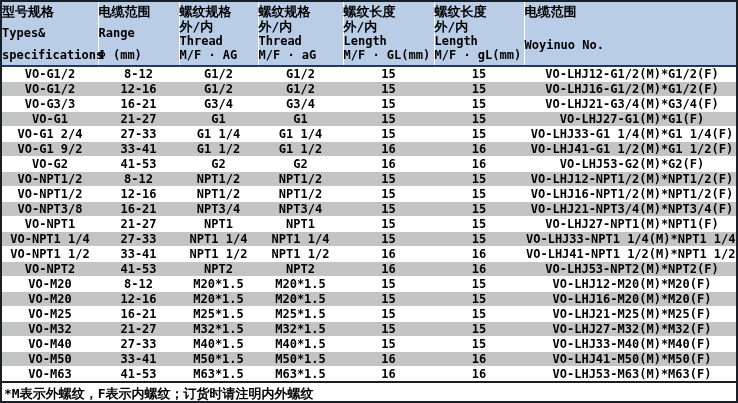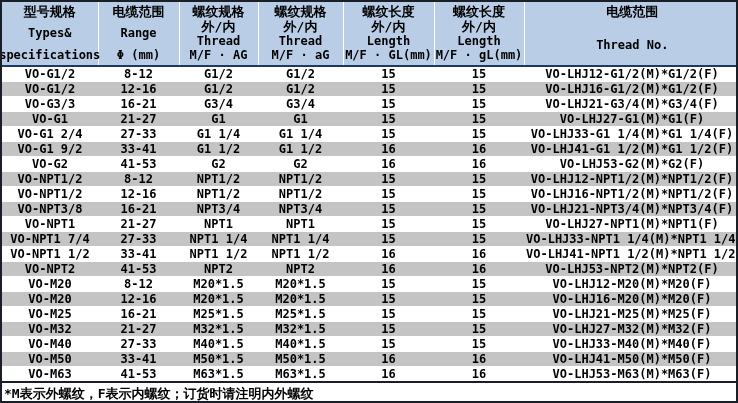--- a/index.html
+++ b/index.html
@@ -30,21 +30,21 @@
     border-bottom:2px solid var(--header-rule);
     height:64px;
     padding:0;
     vertical-align:top;
     font-weight:bold;
   }
   thead th:last-child{border-right:none;}
   .hcell{
     display:flex;flex-direction:column;
     justify-content:space-between;
-    align-items:center;
+    align-items:flex-start;
     height:100%;
     padding:3px 0 3px;
   }
   .hcell .zh{font-size:13px;font-weight:bold;line-height:1.1;}
   .hcell .en{font-size:12px;font-weight:bold;line-height:1.1;}
   th.col-order-no .hcell{padding-bottom:13px;}
   tbody td{
     height:15px;
     padding:0 2px;
     text-align:center;
@@ -126,21 +126,21 @@
             <div class="hcell">
               <span class="zh">螺纹长度</span>
               <span class="zh">外/内</span>
               <span class="en">Length</span>
               <span class="en">M/F · gL(mm)</span>
             </div>
           </th>
           <th class="col-order-no">
             <div class="hcell">
               <span class="zh">电缆范围</span>
-              <span class="en">Thread No.</span>
+              <span class="en">Woyinuo No.</span>
             </div>
           </th>
         </tr>
     </thead>
     <tbody id="body-rows">
         <tr>
           <td>VO-G1/2</td>
           <td>8-12</td>
           <td>G1/2</td>
           <td>G1/2</td>
@@ -232,21 +232,21 @@
         <tr>
           <td>VO-NPT1</td>
           <td>21-27</td>
           <td>NPT1</td>
           <td>NPT1</td>
           <td>15</td>
           <td>15</td>
           <td>VO-LHJ27-NPT1(M)*NPT1(F)</td>
         </tr>
         <tr class="stripe">
-          <td>VO-NPT1 7/4</td>
+          <td>VO-NPT1 1/4</td>
           <td>27-33</td>
           <td>NPT1 1/4</td>
           <td>NPT1 1/4</td>
           <td>15</td>
           <td>15</td>
           <td>VO-LHJ33-NPT1 1/4(M)*NPT1 1/4(F)</td>
         </tr>
         <tr>
           <td>VO-NPT1 1/2</td>
           <td>33-41</td>

